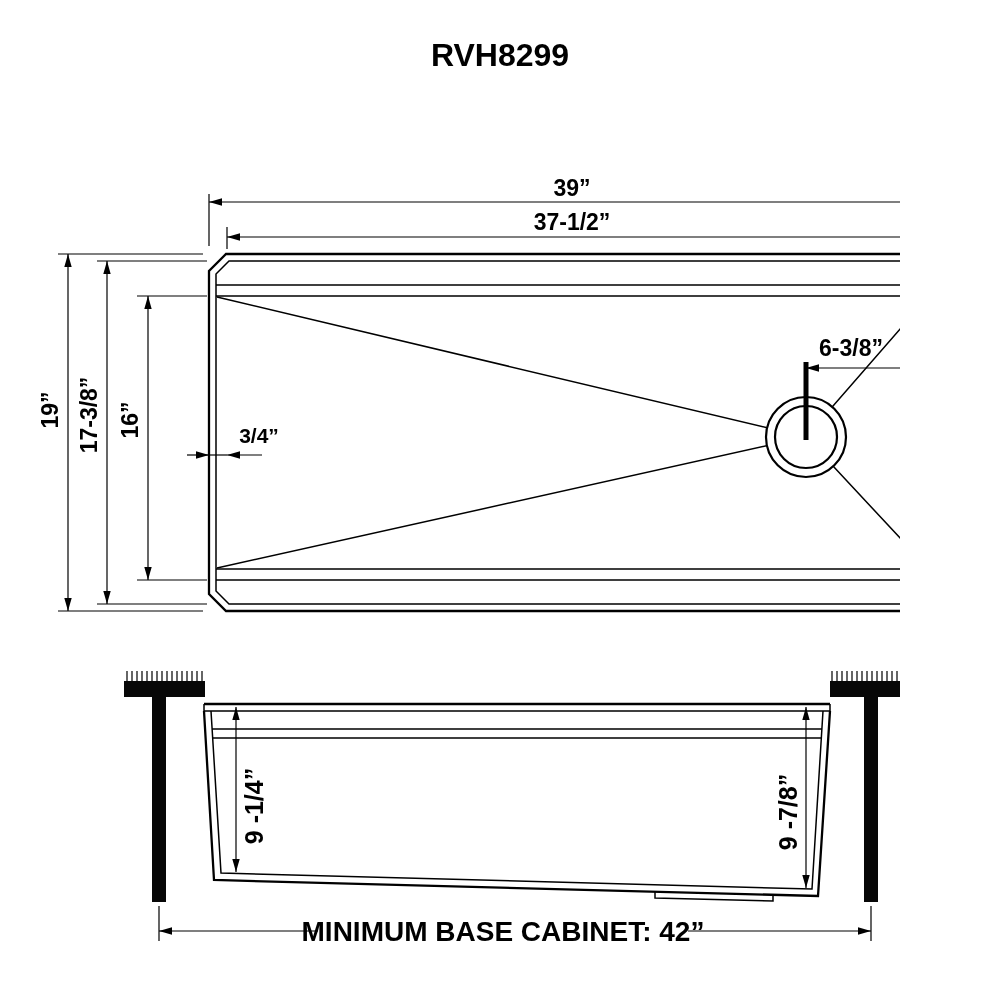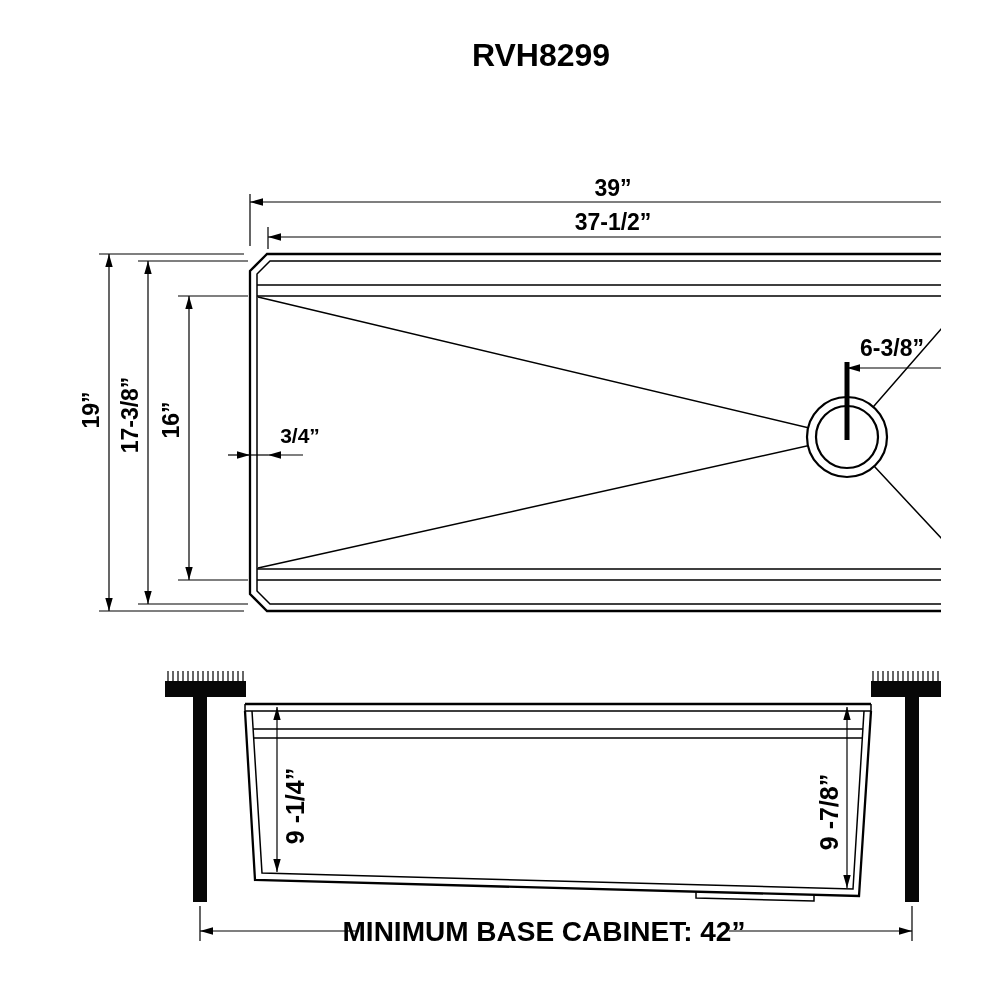--- a/index.html
+++ b/index.html
@@ -1,17 +1,17 @@
 <!DOCTYPE html>
 <html><head>
 <meta charset="utf-8">
 <style>
   html,body{margin:0;padding:0;background:#ffffff;}
   .stage{position:relative;width:900px;height:1000px;background:#ffffff;overflow:hidden;
-         font-family:"Liberation Sans","DejaVu Sans",sans-serif;margin-left:41px;}
+         font-family:"Liberation Sans","DejaVu Sans",sans-serif;}
   svg{position:absolute;left:0;top:0;}
   text{fill:#000;font-family:"Liberation Sans","DejaVu Sans",sans-serif;font-weight:700;}
   .title{font-size:32px;}
   .dim{font-size:23px;}
   .dim-sm{font-size:21px;}
   .dim-lg{font-size:25px;}
   .note{font-size:28px;}
   .ln-thick{stroke:#000;stroke-width:2.3;fill:none;}
   .ln-med{stroke:#000;stroke-width:1.5;fill:none;}
   .ln-thin{stroke:#000;stroke-width:1.2;fill:none;}

